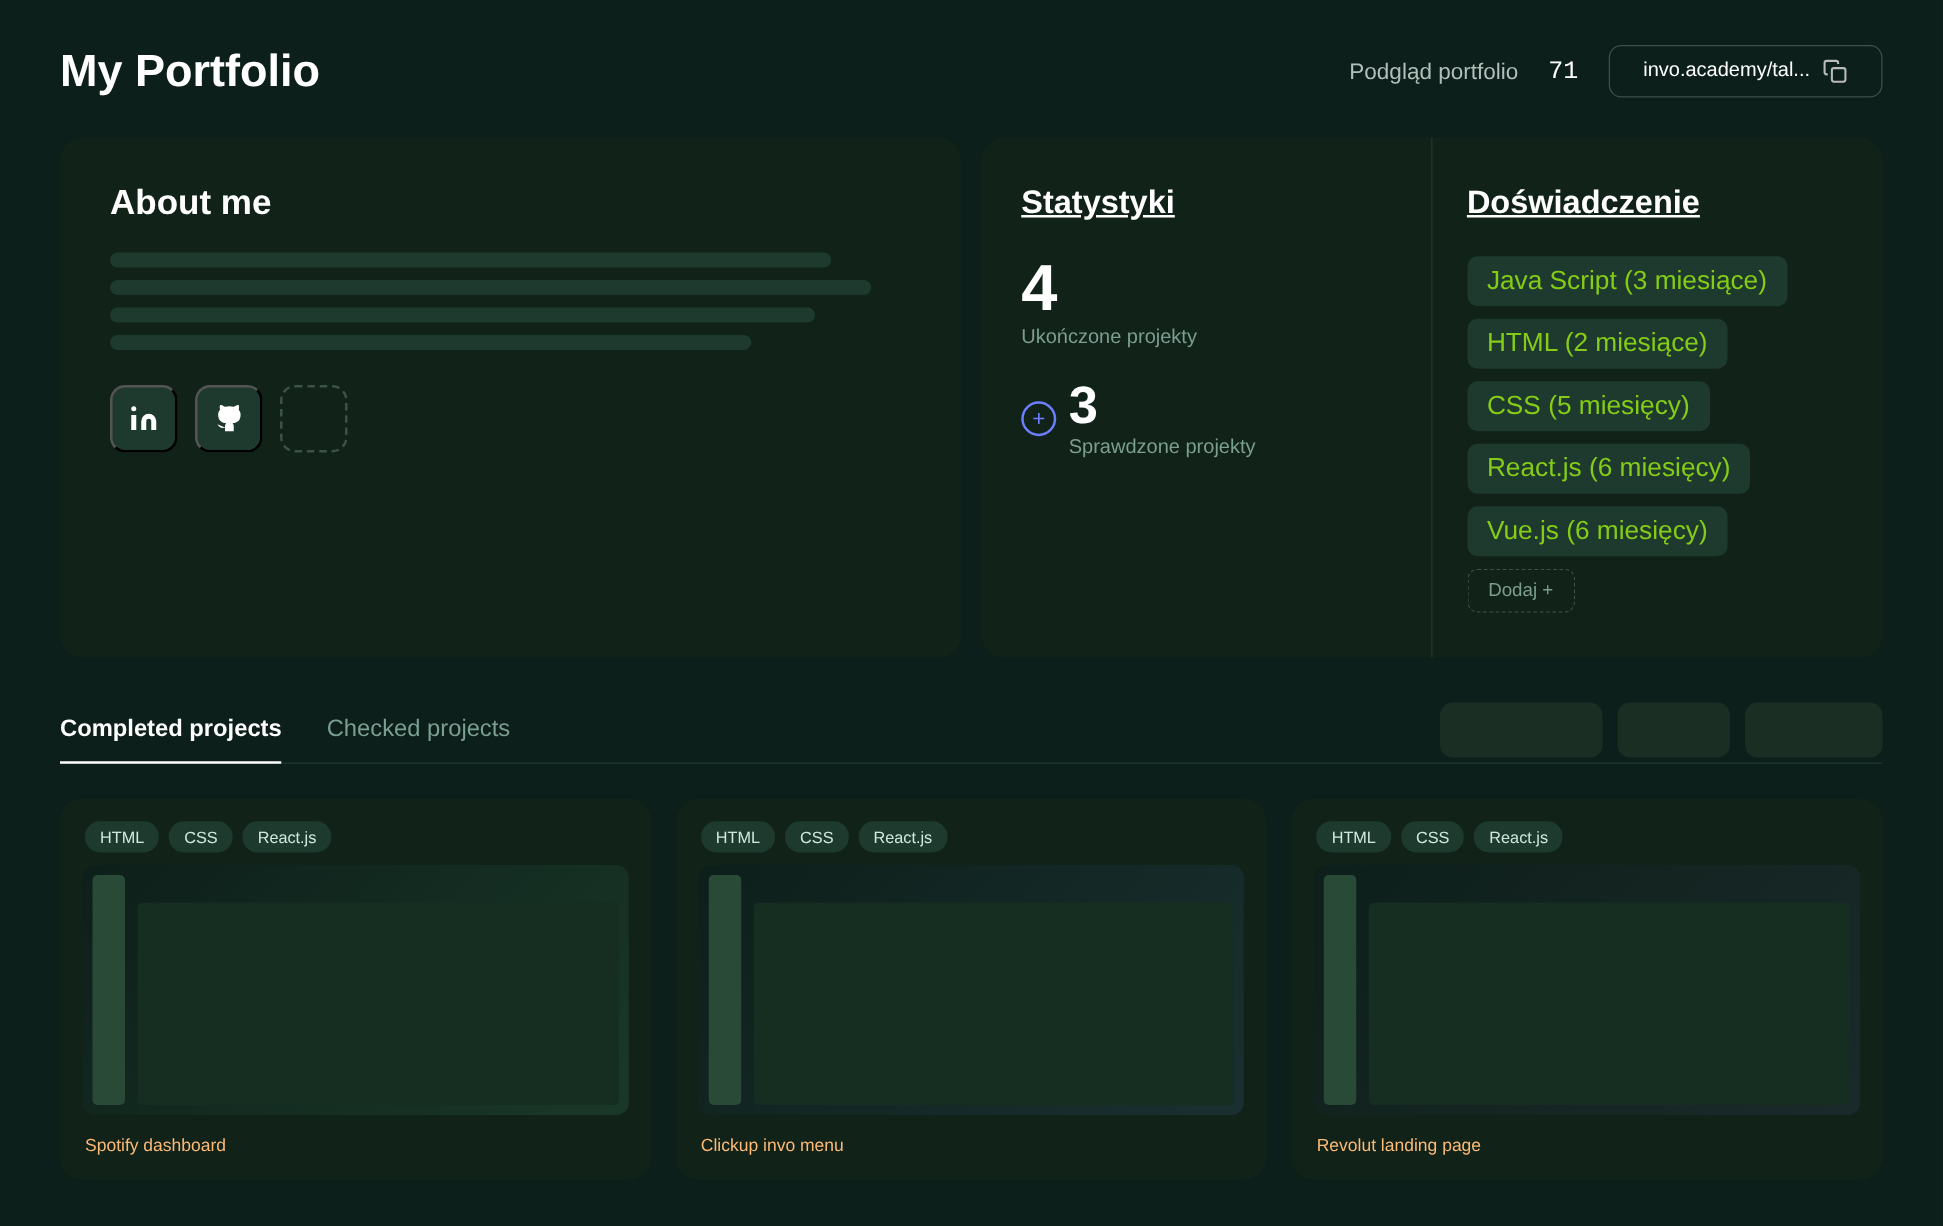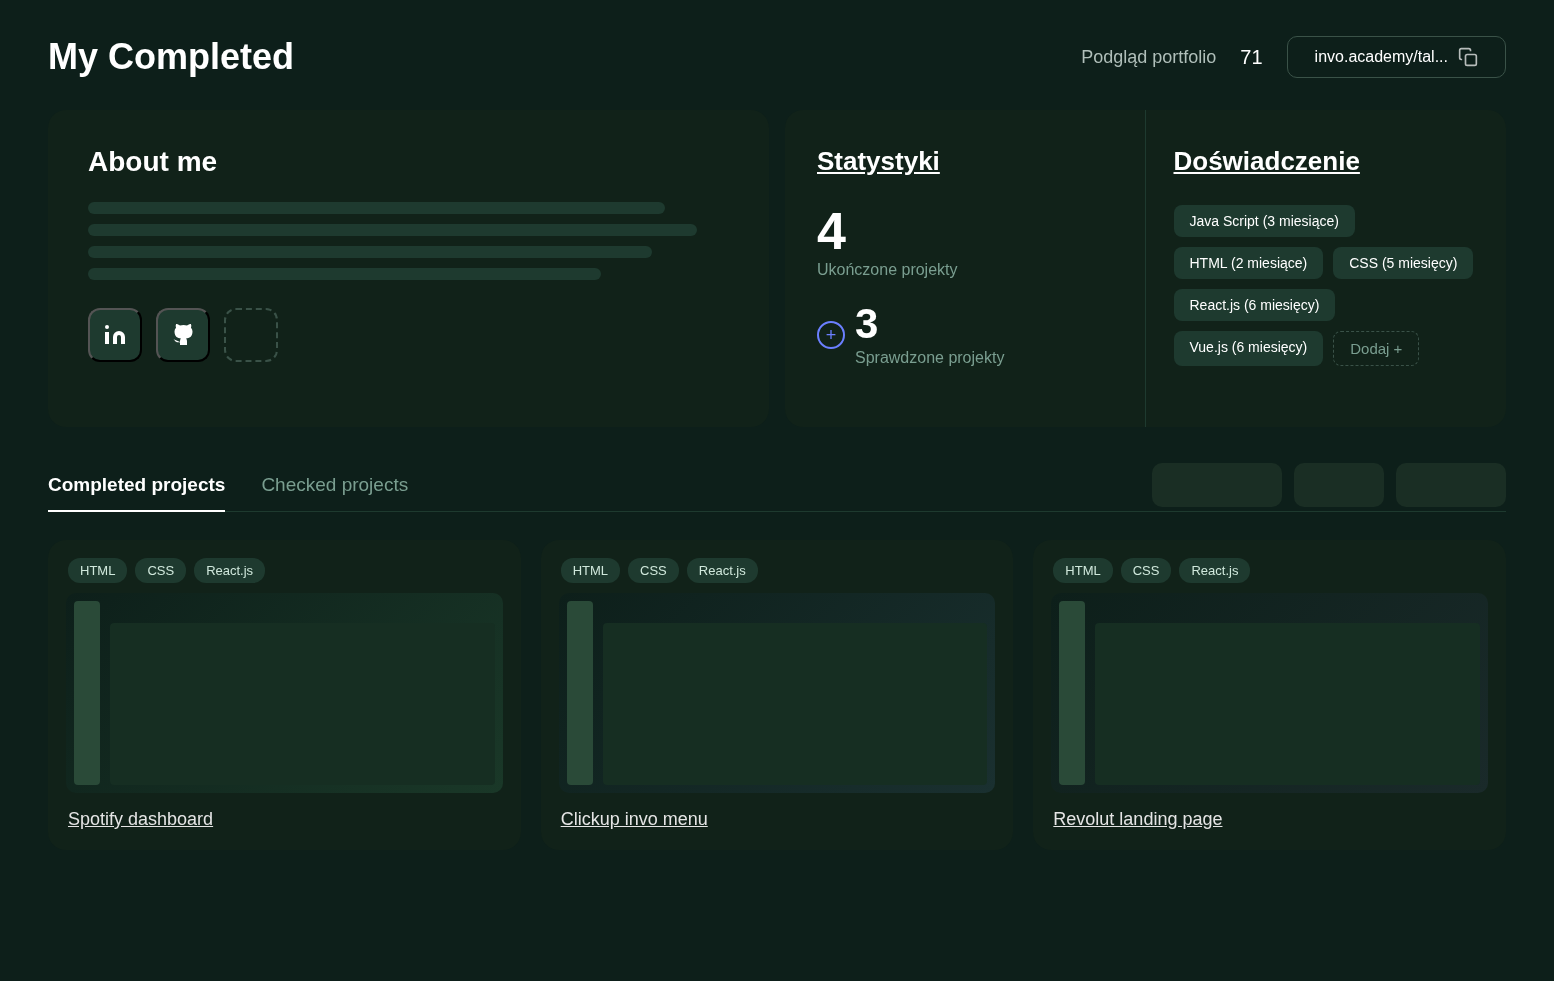--- a/index.html
+++ b/index.html
@@ -32,20 +32,21 @@
       gap: 24px;
     }
     .header-preview-label {
       color: #b0bfba;
       font-size: 18px;
     }
     .header-score {
       color: #fff;
       font-size: 20px;
       font-weight: 500;
+      font-family: Liberation Mono, monospace;
     }
     .header-url-btn {
       display: flex;
       align-items: center;
       gap: 10px;
       border: 1.5px solid #3a5248;
       border-radius: 10px;
       padding: 10px 27px;
       color: #fff;
       font-size: 16px;
@@ -167,22 +168,22 @@
     }
     .tags-grid {
       display: flex;
       flex-wrap: wrap;
       gap: 10px;
     }
     .tag {
       background: #1e3a2f;
       border-radius: 8px;
       padding: 8px 16px;
-      font-size: 14px;
-      color: #ffffff;
+      font-size: 21px;
+      color: #84cc16;
       white-space: nowrap;
     }
     .tag-add {
       background: transparent;
       border: 1.5px dashed #3a5248;
       border-radius: 8px;
       padding: 8px 16px;
       font-size: 15px;
       color: #7a9e90;
       cursor: pointer;
@@ -324,23 +325,22 @@
       background: linear-gradient(135deg, #0d1f1a 0%, #1a2a2a 100%);
     }
     .revolut-text {
       font-size: 34px;
       font-weight: 700;
       color: #fff;
       letter-spacing: -1px;
     }
     .project-name {
       padding: 16px 20px 20px 20px;
-      font-size: 18px;
-      color: #e5e5e5;
-      text-decoration: underline;
+      font-size: 14px;
+      color: #fdba74;
     }
     .thumb-sidebar {
       position: absolute;
       left: 8px;
       top: 8px;
       bottom: 8px;
       width: 26px;
       background: #2a4a38;
       border-radius: 4px;
     }
@@ -353,21 +353,21 @@
       background: #162e22;
       border-radius: 4px;
     }
   </style>
 </head>
 <body>
 
 <div class="page">
 
   <div class="header">
-    <h1 class="header-title">My Completed</h1>
+    <h1 class="header-title">My Portfolio</h1>
     <div class="header-right">
       <span class="header-preview-label">Podgląd portfolio</span>
       <span class="header-score">71</span>
       <button class="header-url-btn">
         <span>invo.academy/tal...</span>
         <svg class="copy-icon" viewBox="0 0 24 24" fill="none" stroke="currentColor" stroke-width="2">
           <rect x="9" y="9" width="13" height="13" rx="2" ry="2"></rect>
           <path d="M5 15H4a2 2 0 0 1-2-2V4a2 2 0 0 1 2-2h9a2 2 0 0 1 2 2v1"></path>
         </svg>
       </button>

